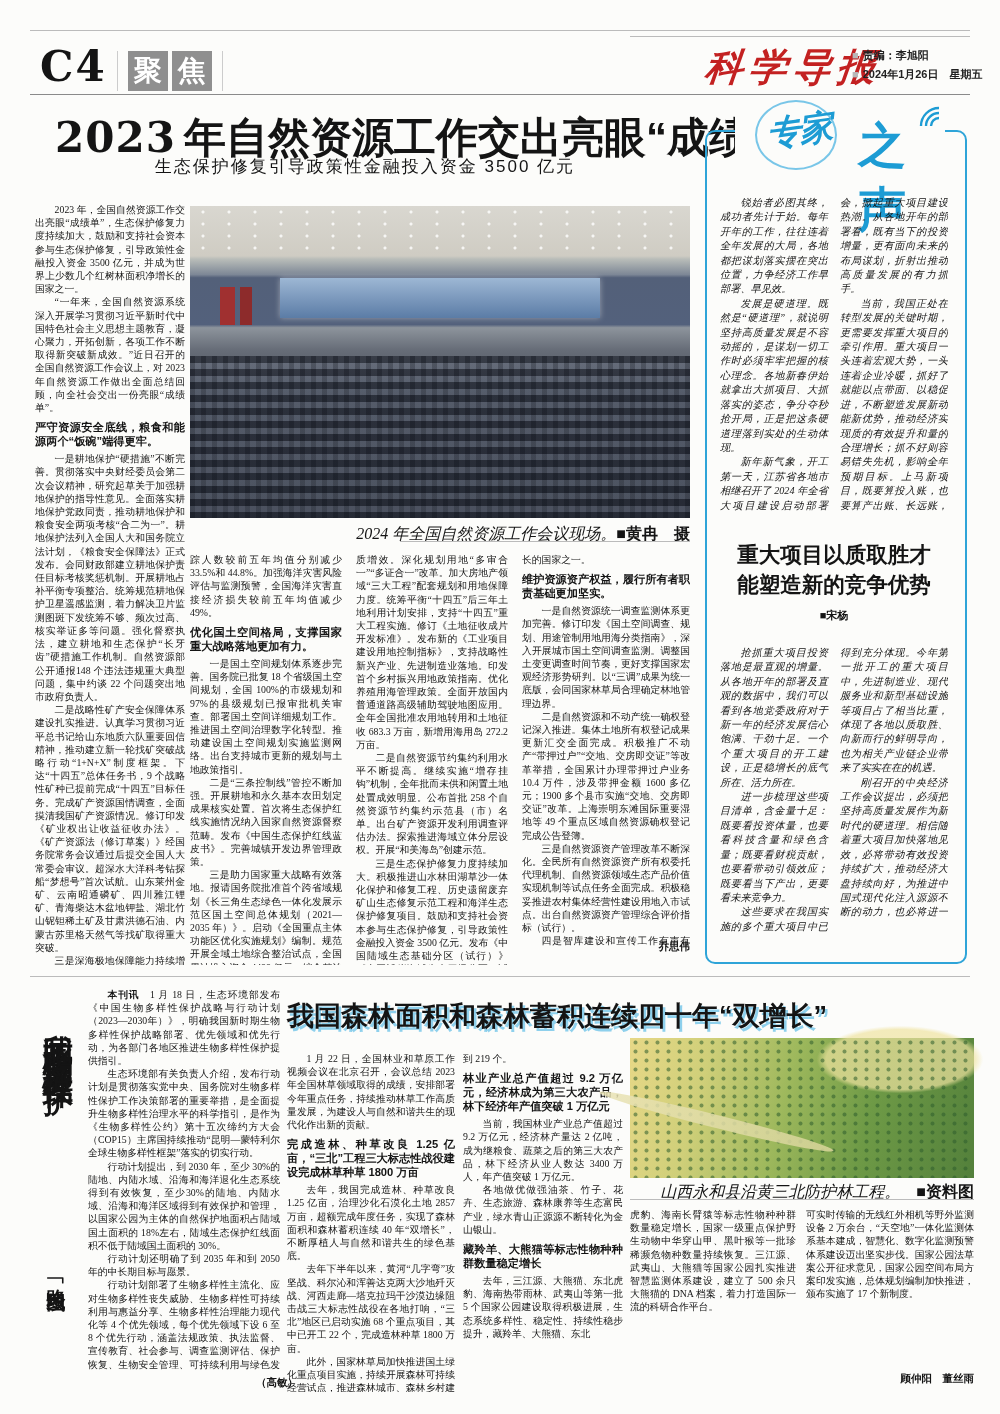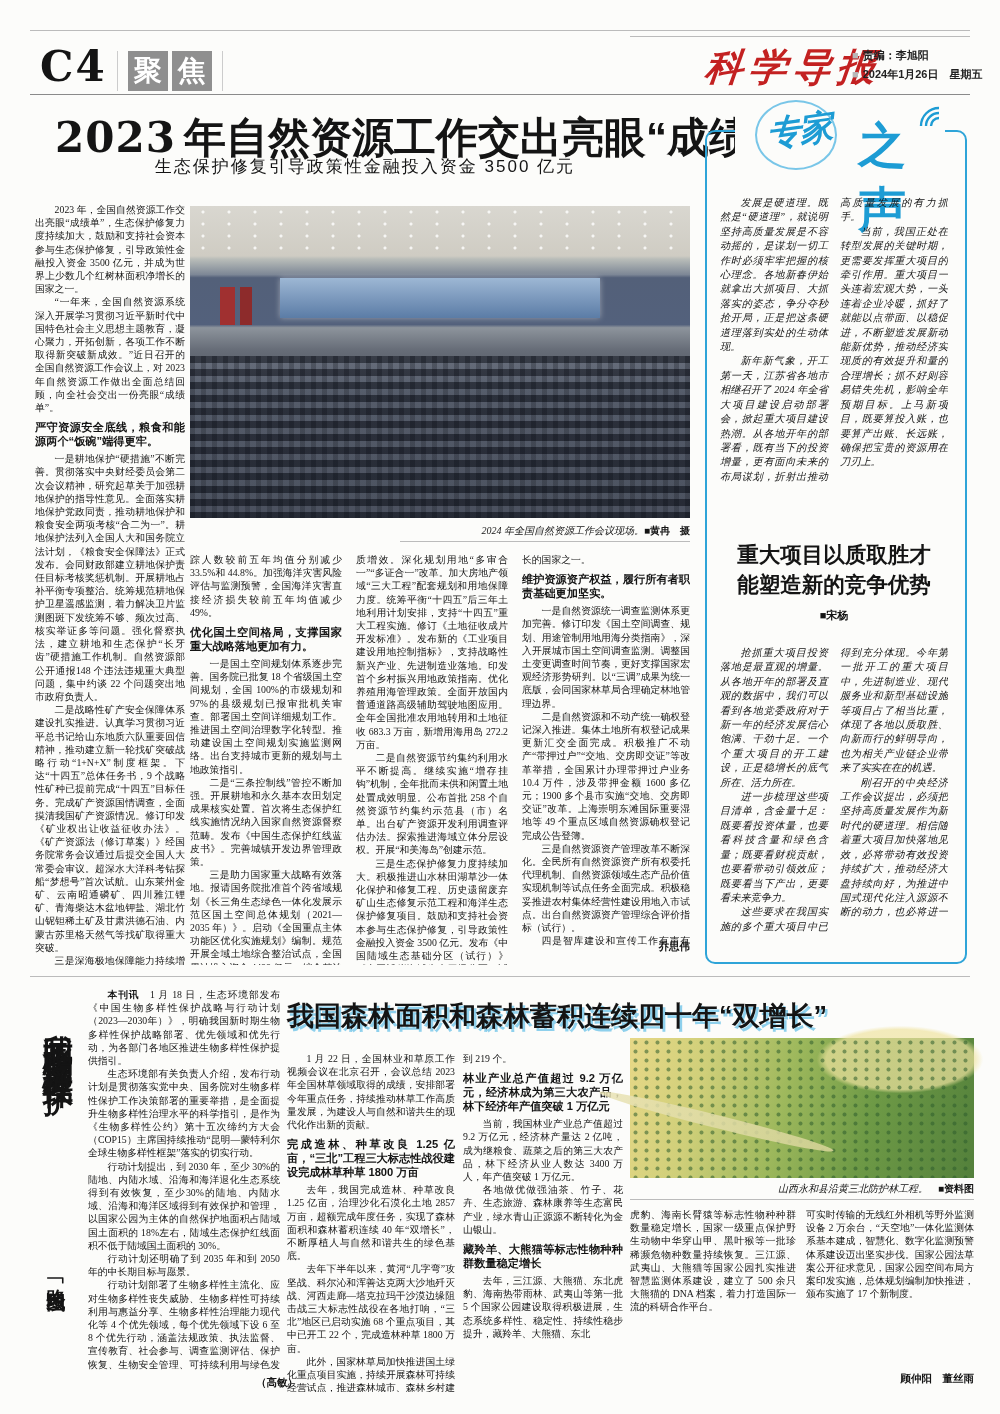--- a/index.html
+++ b/index.html
@@ -19,21 +19,21 @@
   
   .mhead{font-family:"Liberation Sans",sans-serif;font-weight:bold;font-size:42px;white-space:nowrap;}
   .mhead .yr{font-family:"DejaVu Serif",serif;font-weight:bold;letter-spacing:1px;margin-right:8px;}
   .subtitle{font-family:"Liberation Sans",sans-serif;font-size:17px;letter-spacing:2px;text-align:center;}
   
   .col{overflow:hidden;}
   .para{text-align:justify;text-indent:2em;font-size:9.8px;line-height:13.2px;}
   .para.ni{text-indent:0;}
   .para.sub{font-family:"Liberation Sans",sans-serif;font-weight:bold;text-indent:0;font-size:11.2px;line-height:14px;margin:6px 0 4px;}
   .byline{font-family:"Liberation Sans",sans-serif;font-weight:bold;font-size:10.5px;text-align:right;margin-top:2px;}
-  .caption{font-style:italic;font-size:10px;text-align:right;}
+  .caption{font-style:italic;font-size:16px;text-align:right;}
   .caption b{font-style:normal;}
   
   .photo1{background:linear-gradient(180deg,#d9d7d0 0%,#cfccc3 16%,#b9bdb9 17%,#7d8796 22%,#536079 23%,#53617c 38%,#8d949c 39%,#676d78 46%,#494f5b 60%,#3c414c 100%);}
   .photo1 .screen{position:absolute;left:18%;top:23%;width:64%;height:13%;background:linear-gradient(180deg,#9db7d4,#5b7ca6);box-shadow:0 0 6px rgba(255,255,255,.4);}
   .photo1 .lights{position:absolute;left:0;top:0;width:100%;height:16%;
       background:radial-gradient(circle 2px,#ffffff 0 1px,transparent 2px);background-size:26px 12px;opacity:.8;}
   .photo1 .flag{position:absolute;left:6%;top:26%;width:3%;height:12%;background:#a03030;}
   .photo1 .flag2{position:absolute;left:10%;top:26%;width:2.4%;height:12%;background:#8d2b2b;}
   .photo1 .crowd{position:absolute;left:0;bottom:0;width:100%;height:52%;
       background:repeating-linear-gradient(180deg,rgba(20,24,34,.55) 0 7px,rgba(120,130,150,.25) 7px 13px),
@@ -141,20 +141,21 @@
   <span class="ez-circle"></span>
   <span class="ez-zj">专家</span>
   <span class="ez-zs">之声</span>
   <svg class="ez-wifi" width="26" height="22" viewBox="0 0 26 22">
     <path d="M2 20 A18 18 0 0 1 20 2" fill="none" stroke="#1d9cd4" stroke-width="2.4"></path>
     <path d="M7 20 A13 13 0 0 1 20 7" fill="none" stroke="#1d9cd4" stroke-width="2.4"></path>
     <path d="M12 20 A8 8 0 0 1 20 12" fill="none" stroke="#1d9cd4" stroke-width="2.4"></path>
   </svg>
 </div>
 <div class="abs kai twocol" style="left:720px;top:196px;width:228px;height:330px;overflow:hidden">
+    <div class="para">锐始者必图其终，成功者先计于始。每年开年的工作，往往连着全年发展的大局，各地都把谋划落实摆在突出位置，力争经济工作早部署、早见效。</div>
     <div class="para">发展是硬道理。既然是“硬道理”，就说明坚持高质量发展是不容动摇的，是谋划一切工作时必须牢牢把握的核心理念。各地新春伊始就拿出大抓项目、大抓落实的姿态，争分夺秒抢开局，正是把这条硬道理落到实处的生动体现。</div>
     <div class="para">新年新气象，开工第一天，江苏省各地市相继召开了 2024 年全省大项目建设启动部署会，掀起重大项目建设热潮。从各地开年的部署看，既有当下的投资增量，更有面向未来的布局谋划，折射出推动高质量发展的有力抓手。</div>
     <div class="para">当前，我国正处在转型发展的关键时期，更需要发挥重大项目的牵引作用。重大项目一头连着宏观大势，一头连着企业冷暖，抓好了就能以点带面、以稳促进，不断塑造发展新动能新优势，推动经济实现质的有效提升和量的合理增长；抓不好则容易错失先机，影响全年预期目标。上马新项目，既要算投入账，也要算产出账、长远账，确保把宝贵的资源用在刀刃上。</div>
   </div>
 <div class="abs" style="left:712px;top:540px;width:244px">
   <div class="ehead">重大项目以质取胜才</div>
   <div class="ehead">能塑造新的竞争优势</div>
   <div class="ebyline">■宋杨</div>
 </div>
 <div class="abs kai twocol" style="left:720px;top:646px;width:228px;height:300px;overflow:hidden">

